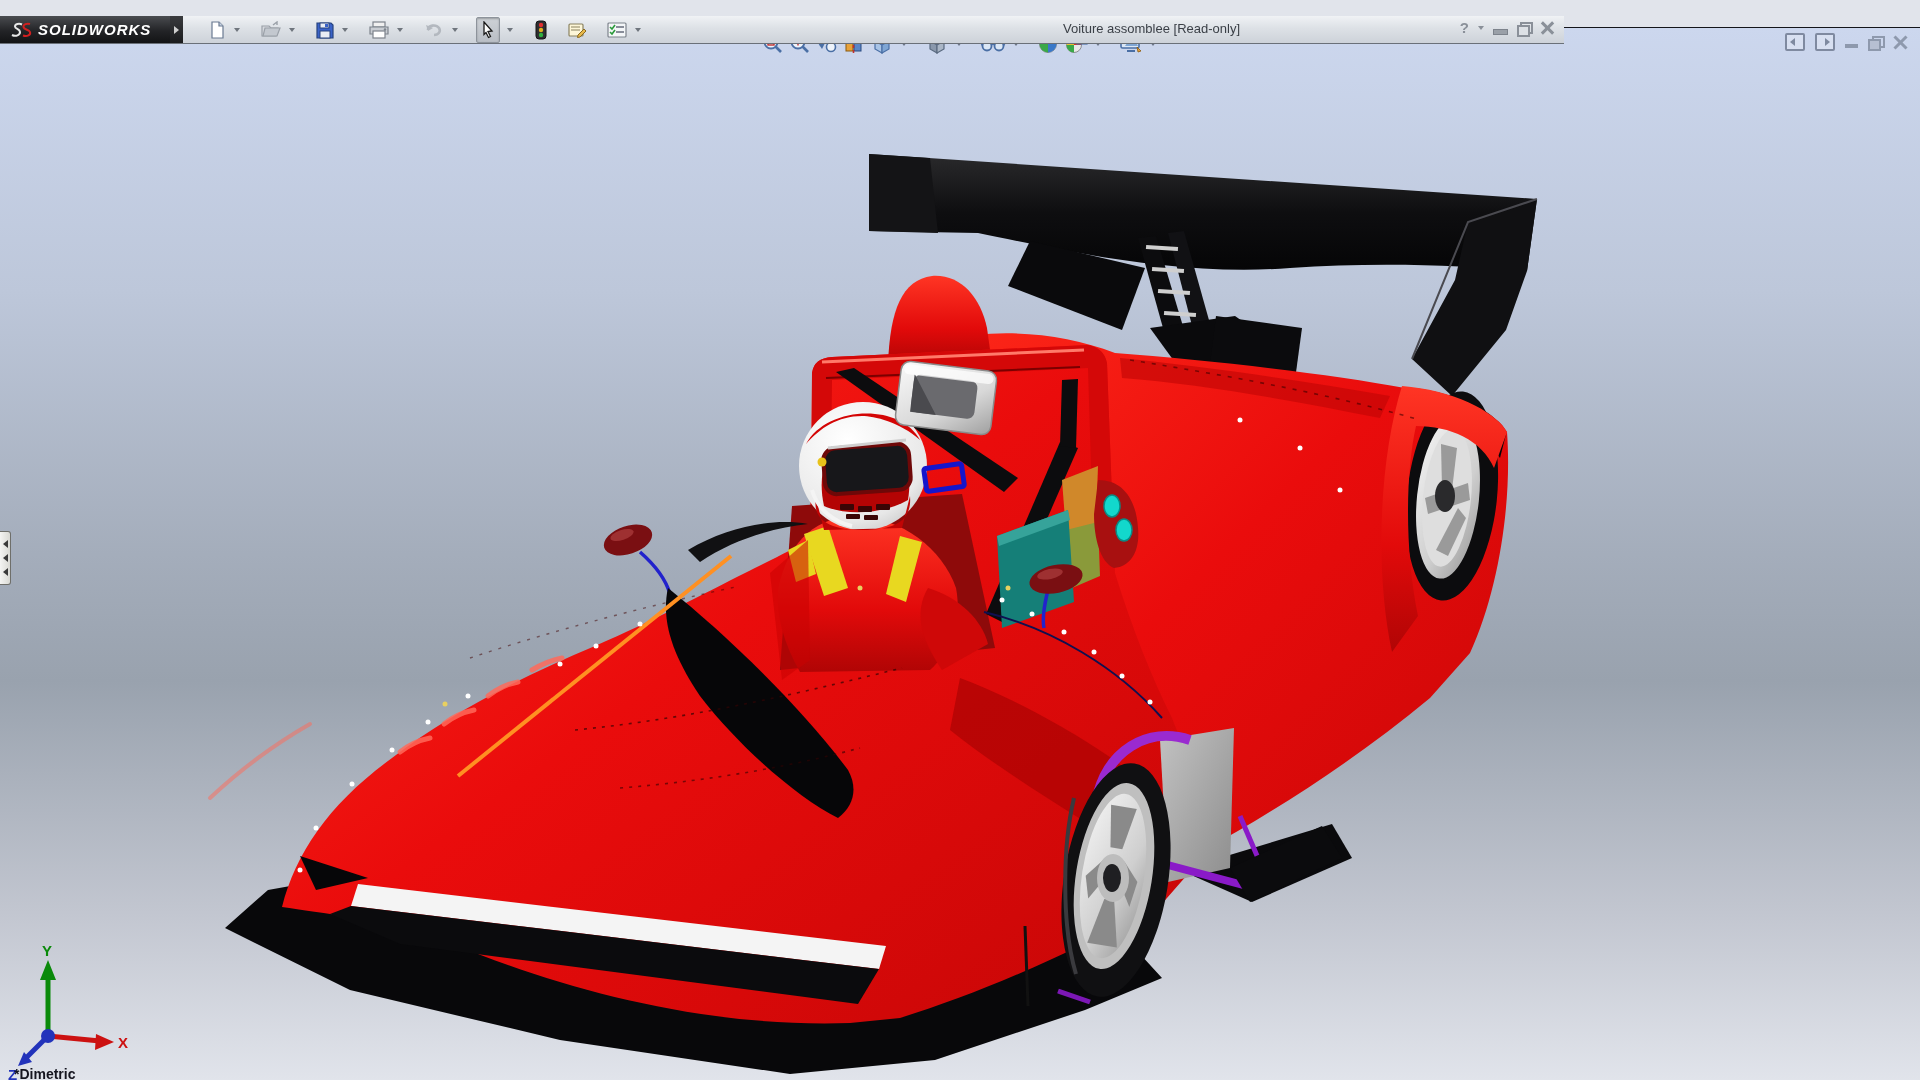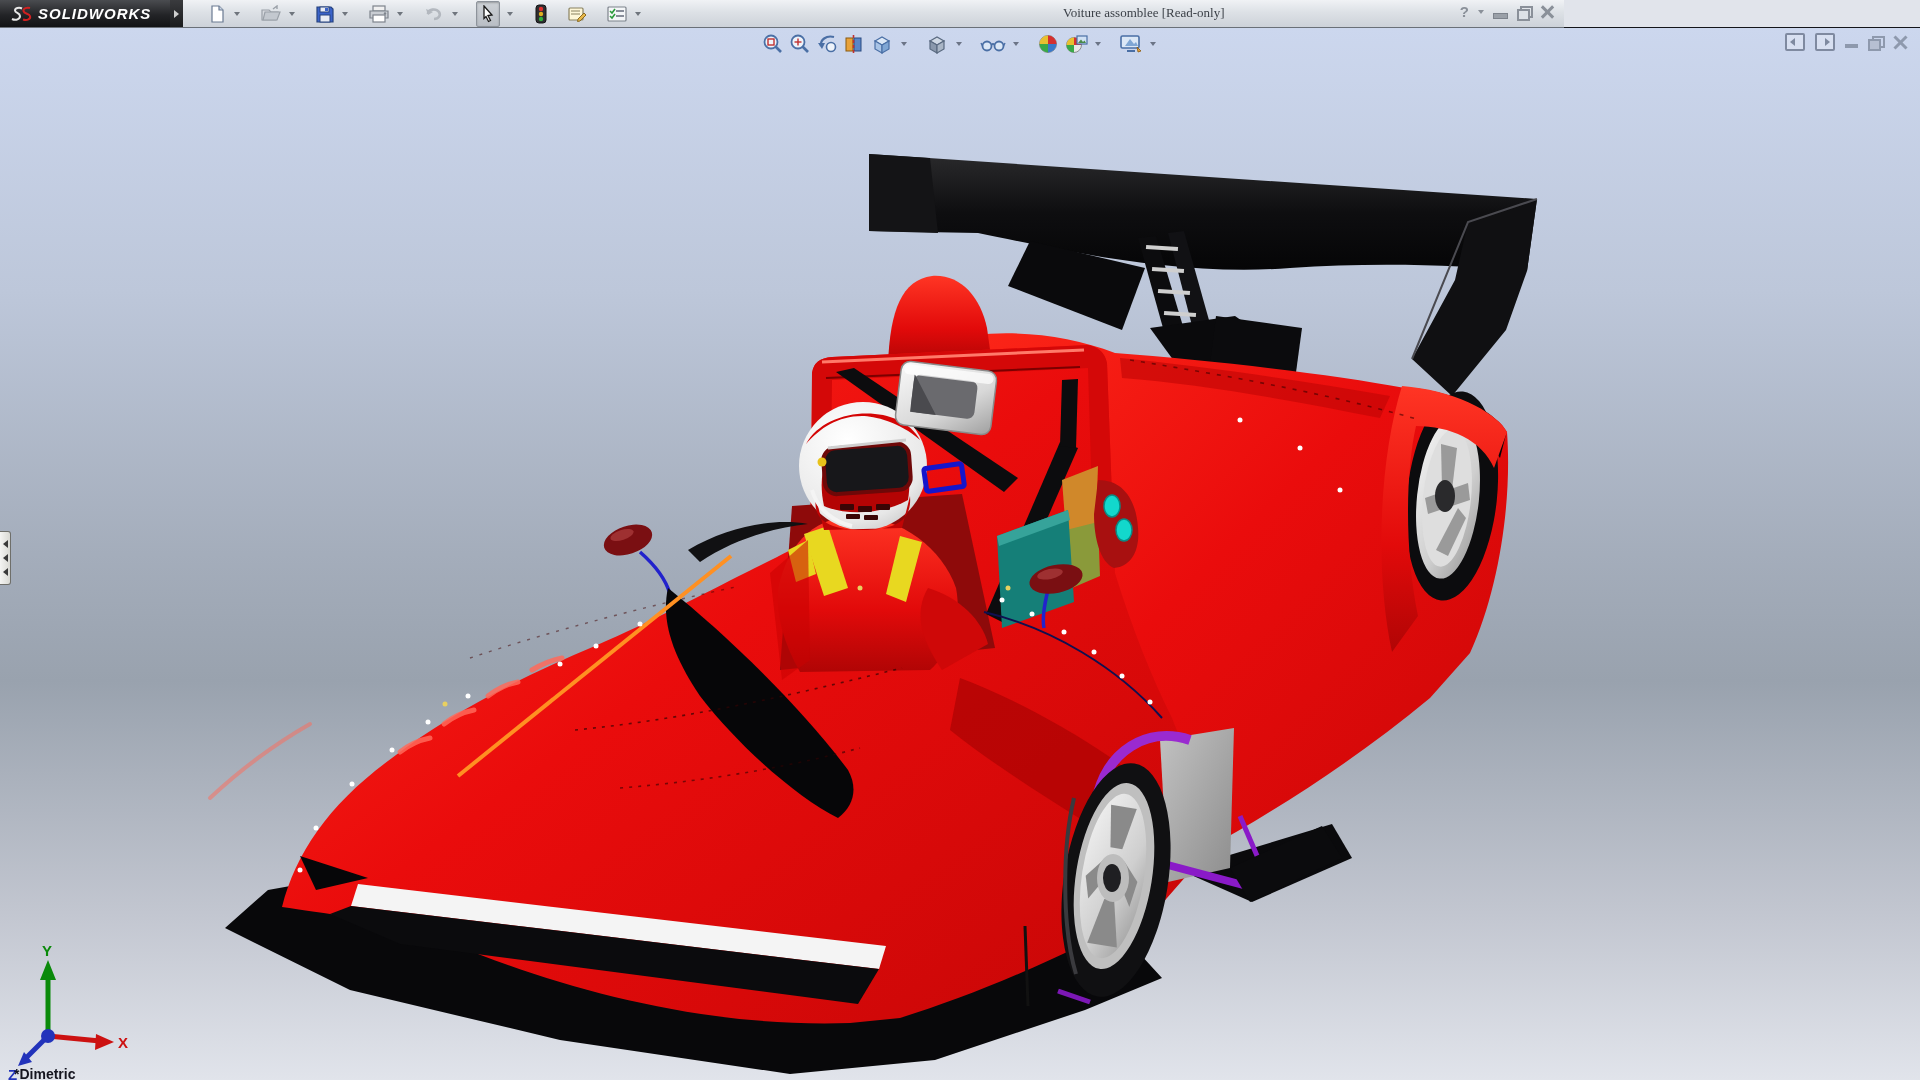--- a/index.html
+++ b/index.html
@@ -1,32 +1,32 @@
 <!DOCTYPE html>
 <html><head>
 <meta charset="utf-8">
 <style>
   html,body{margin:0;padding:0;}
   body{width:1920px;height:1080px;overflow:hidden;font-family:"Liberation Sans",sans-serif;background:#e1e4eb;position:relative;}
 
   
-  .titlebar{position:absolute;top:0;left:0;width:1564px;height:27px;
+  .titlebar{position:absolute;top:16px;left:0;width:1564px;height:27px;
     background:linear-gradient(180deg,#f0f2f5 0%,#dde1e6 45%,#cdd2d9 100%);
     border-bottom:1px solid #6a7078;display:flex;align-items:center;z-index:50;}
   .logo-block{height:27px;width:160px;background:linear-gradient(180deg,#4a4c50 0%,#232427 55%,#121315 100%);
     display:flex;align-items:center;padding-left:10px;gap:6px;flex:0 0 auto;}
   .logo-word{color:#ffffff;font-size:15px;font-weight:bold;letter-spacing:1px;font-style:italic;}
   .logo-flyout{width:13px;height:27px;background:linear-gradient(180deg,#3a3b3e,#1a1b1d);display:flex;align-items:center;justify-content:center;flex:0 0 auto;}
   .logo-flyout .tri{width:0;height:0;border-left:5px solid #cfcfcf;border-top:4px solid transparent;border-bottom:4px solid transparent;}
   .tb-icons{display:flex;align-items:center;margin-left:22px;gap:2px;}
   .tb-btn{display:flex;align-items:center;height:24px;padding:0 2px;border:1px solid transparent;border-radius:2px;}
   .tb-btn.pressed{background:linear-gradient(180deg,#cdd1d6,#b9bec5);border:1px solid #8d939b;box-shadow:inset 0 1px 2px rgba(0,0,0,.25);}
   .tb-caret{width:0;height:0;border-top:4px solid #6f757d;border-left:3.5px solid transparent;border-right:3.5px solid transparent;margin:0 4px 0 3px;}
   .tb-gap{width:10px;}
-  .title-text{position:absolute;left:1063px;top:5px;font-size:13px;color:#3a3f46;white-space:nowrap;font-family:Liberation Serif, serif;}
+  .title-text{position:absolute;left:1063px;top:5px;font-size:13px;color:#3a3f46;white-space:nowrap;}
   .win-controls{position:absolute;right:10px;top:3px;display:flex;align-items:center;gap:9px;color:#7d838c;}
   .wc-help{font-size:15px;font-weight:bold;color:#8a9099;}
   .wc-caret{width:0;height:0;border-top:4px solid #8a9099;border-left:3.5px solid transparent;border-right:3.5px solid transparent;}
   .wc-min{width:13px;height:4px;background:#9aa0a8;border:1px solid #7d838c;margin-top:9px;}
   .wc-restore{width:14px;height:12px;position:relative;}
   .wc-restore:before{content:"";position:absolute;left:3px;top:0;width:9px;height:8px;border:2px solid #8a9099;}
   .wc-restore:after{content:"";position:absolute;left:0;top:3px;width:9px;height:8px;border:2px solid #8a9099;background:#dde1e6;}
   .wc-close{position:relative;width:14px;height:13px;}
   .wc-close:before,.wc-close:after{content:"";position:absolute;left:6px;top:-1px;width:3px;height:16px;background:#8a9099;}
   .wc-close:before{transform:rotate(45deg);}

